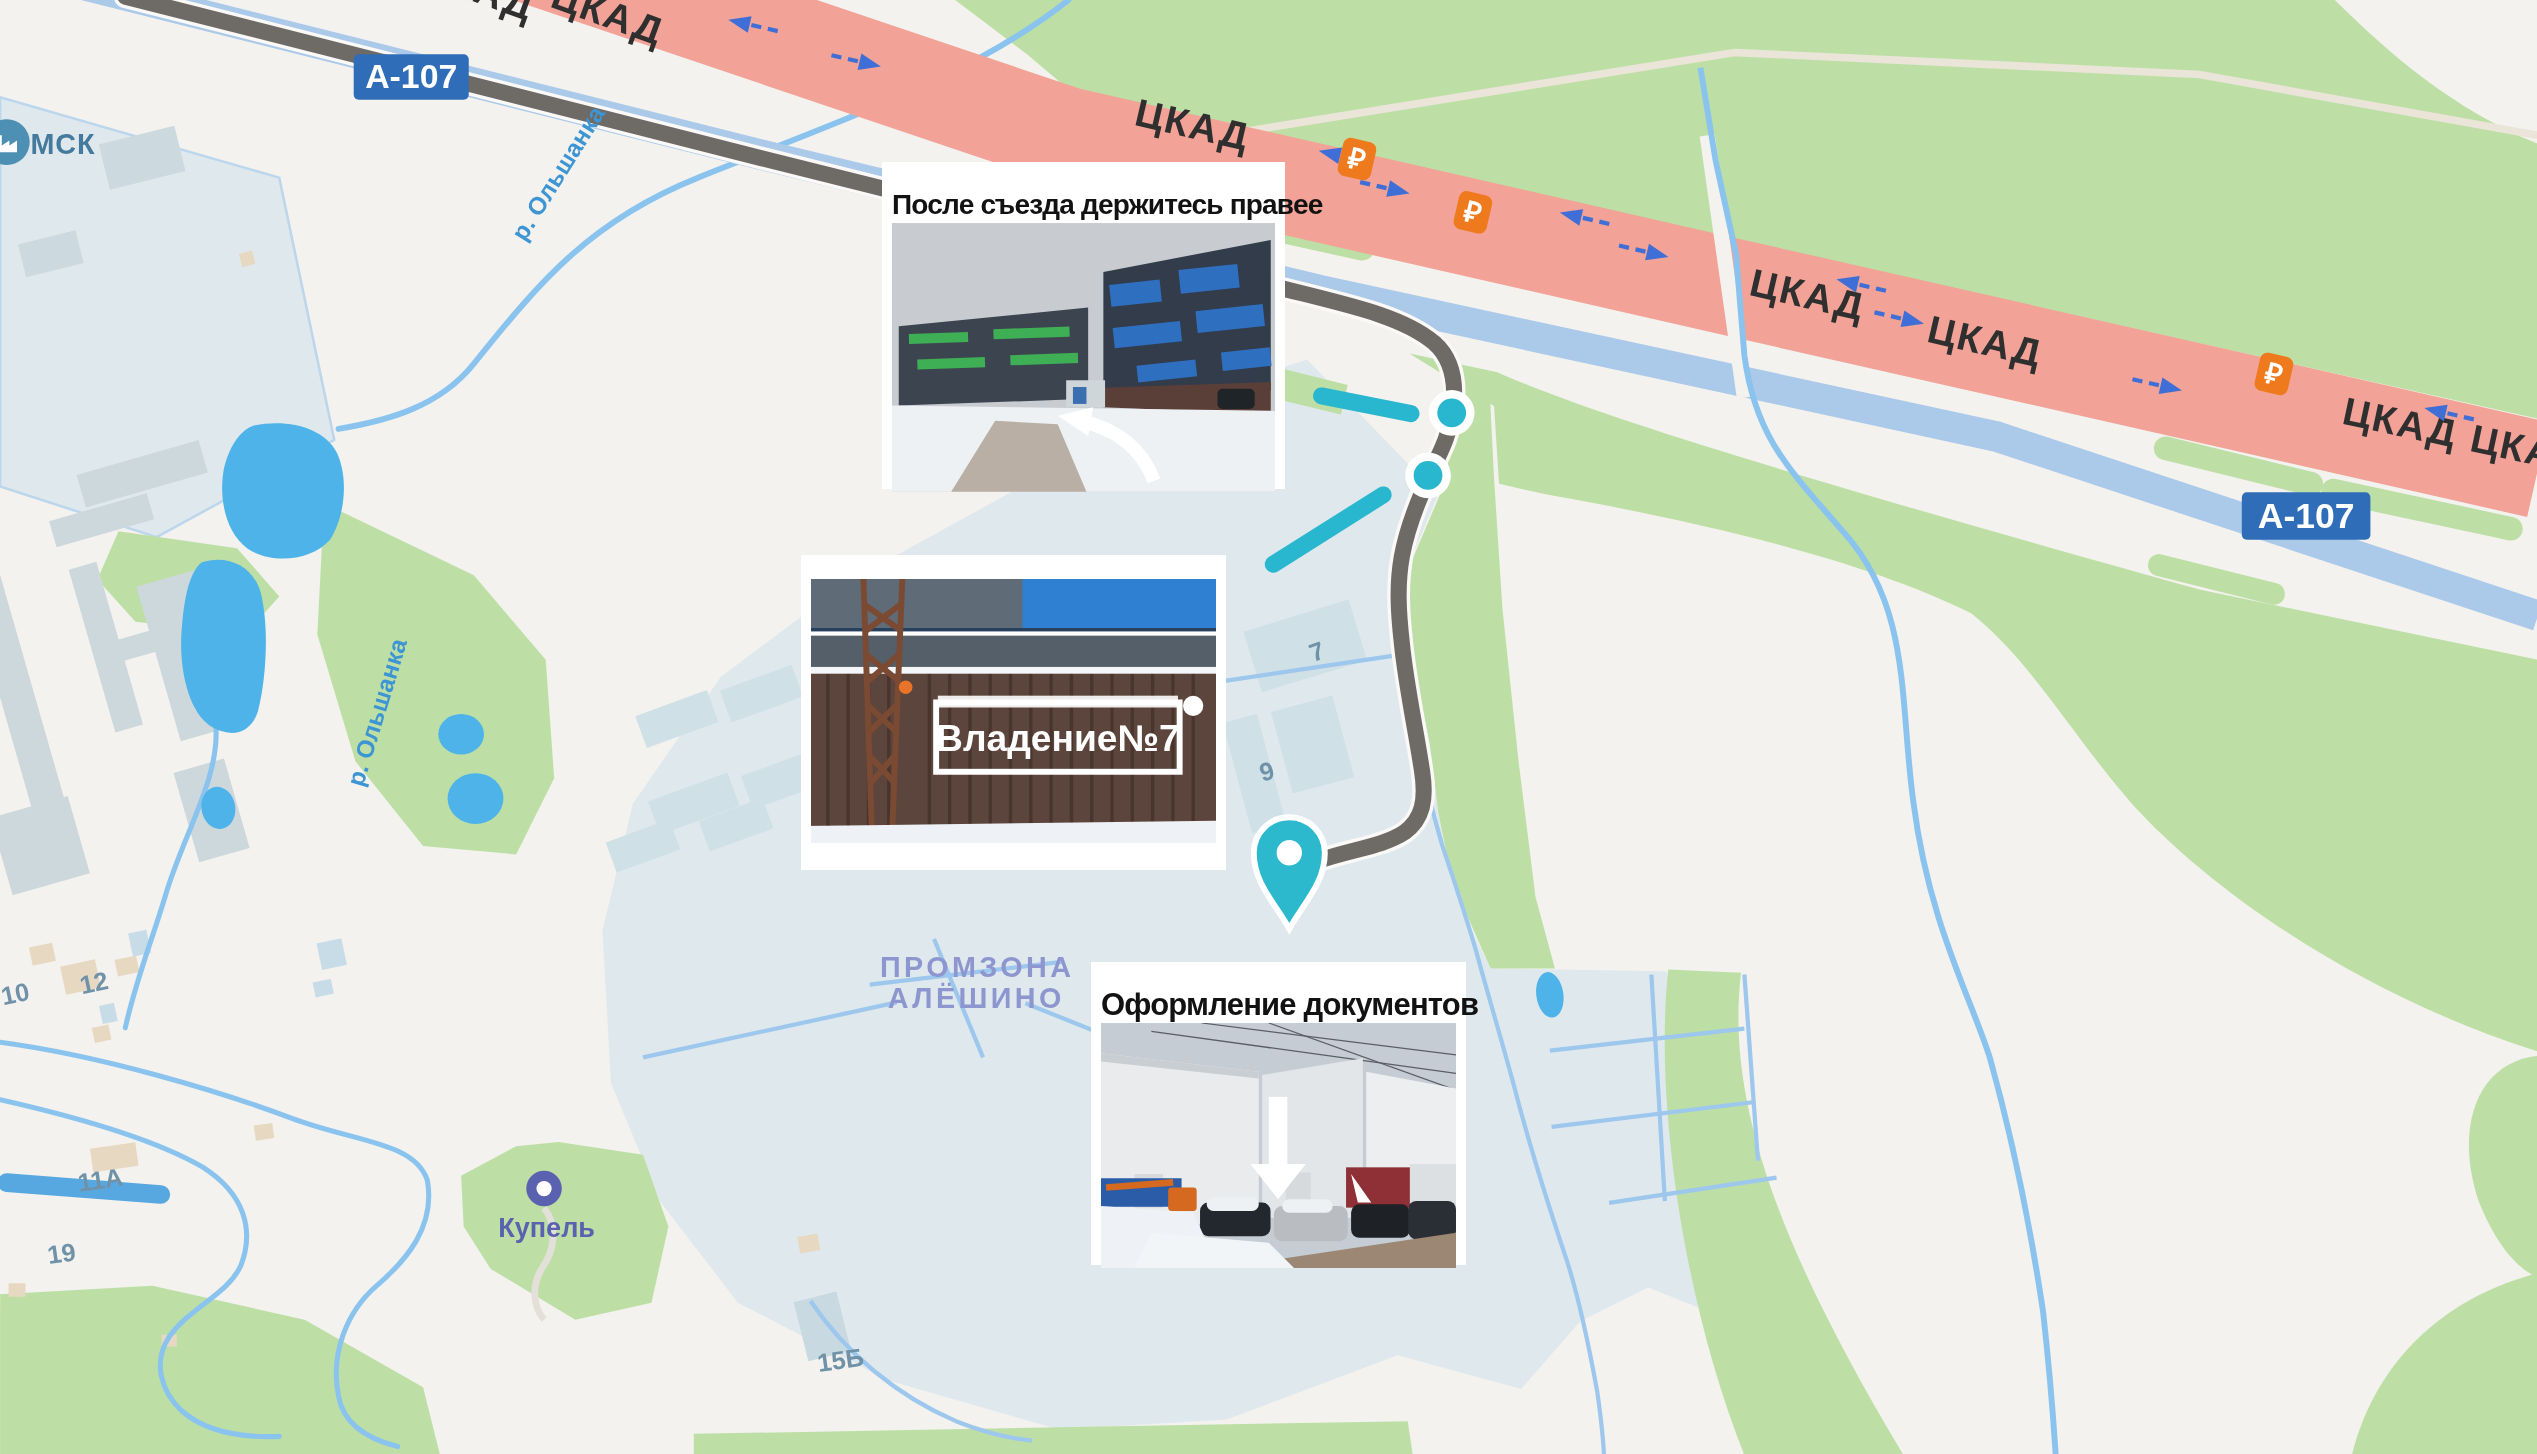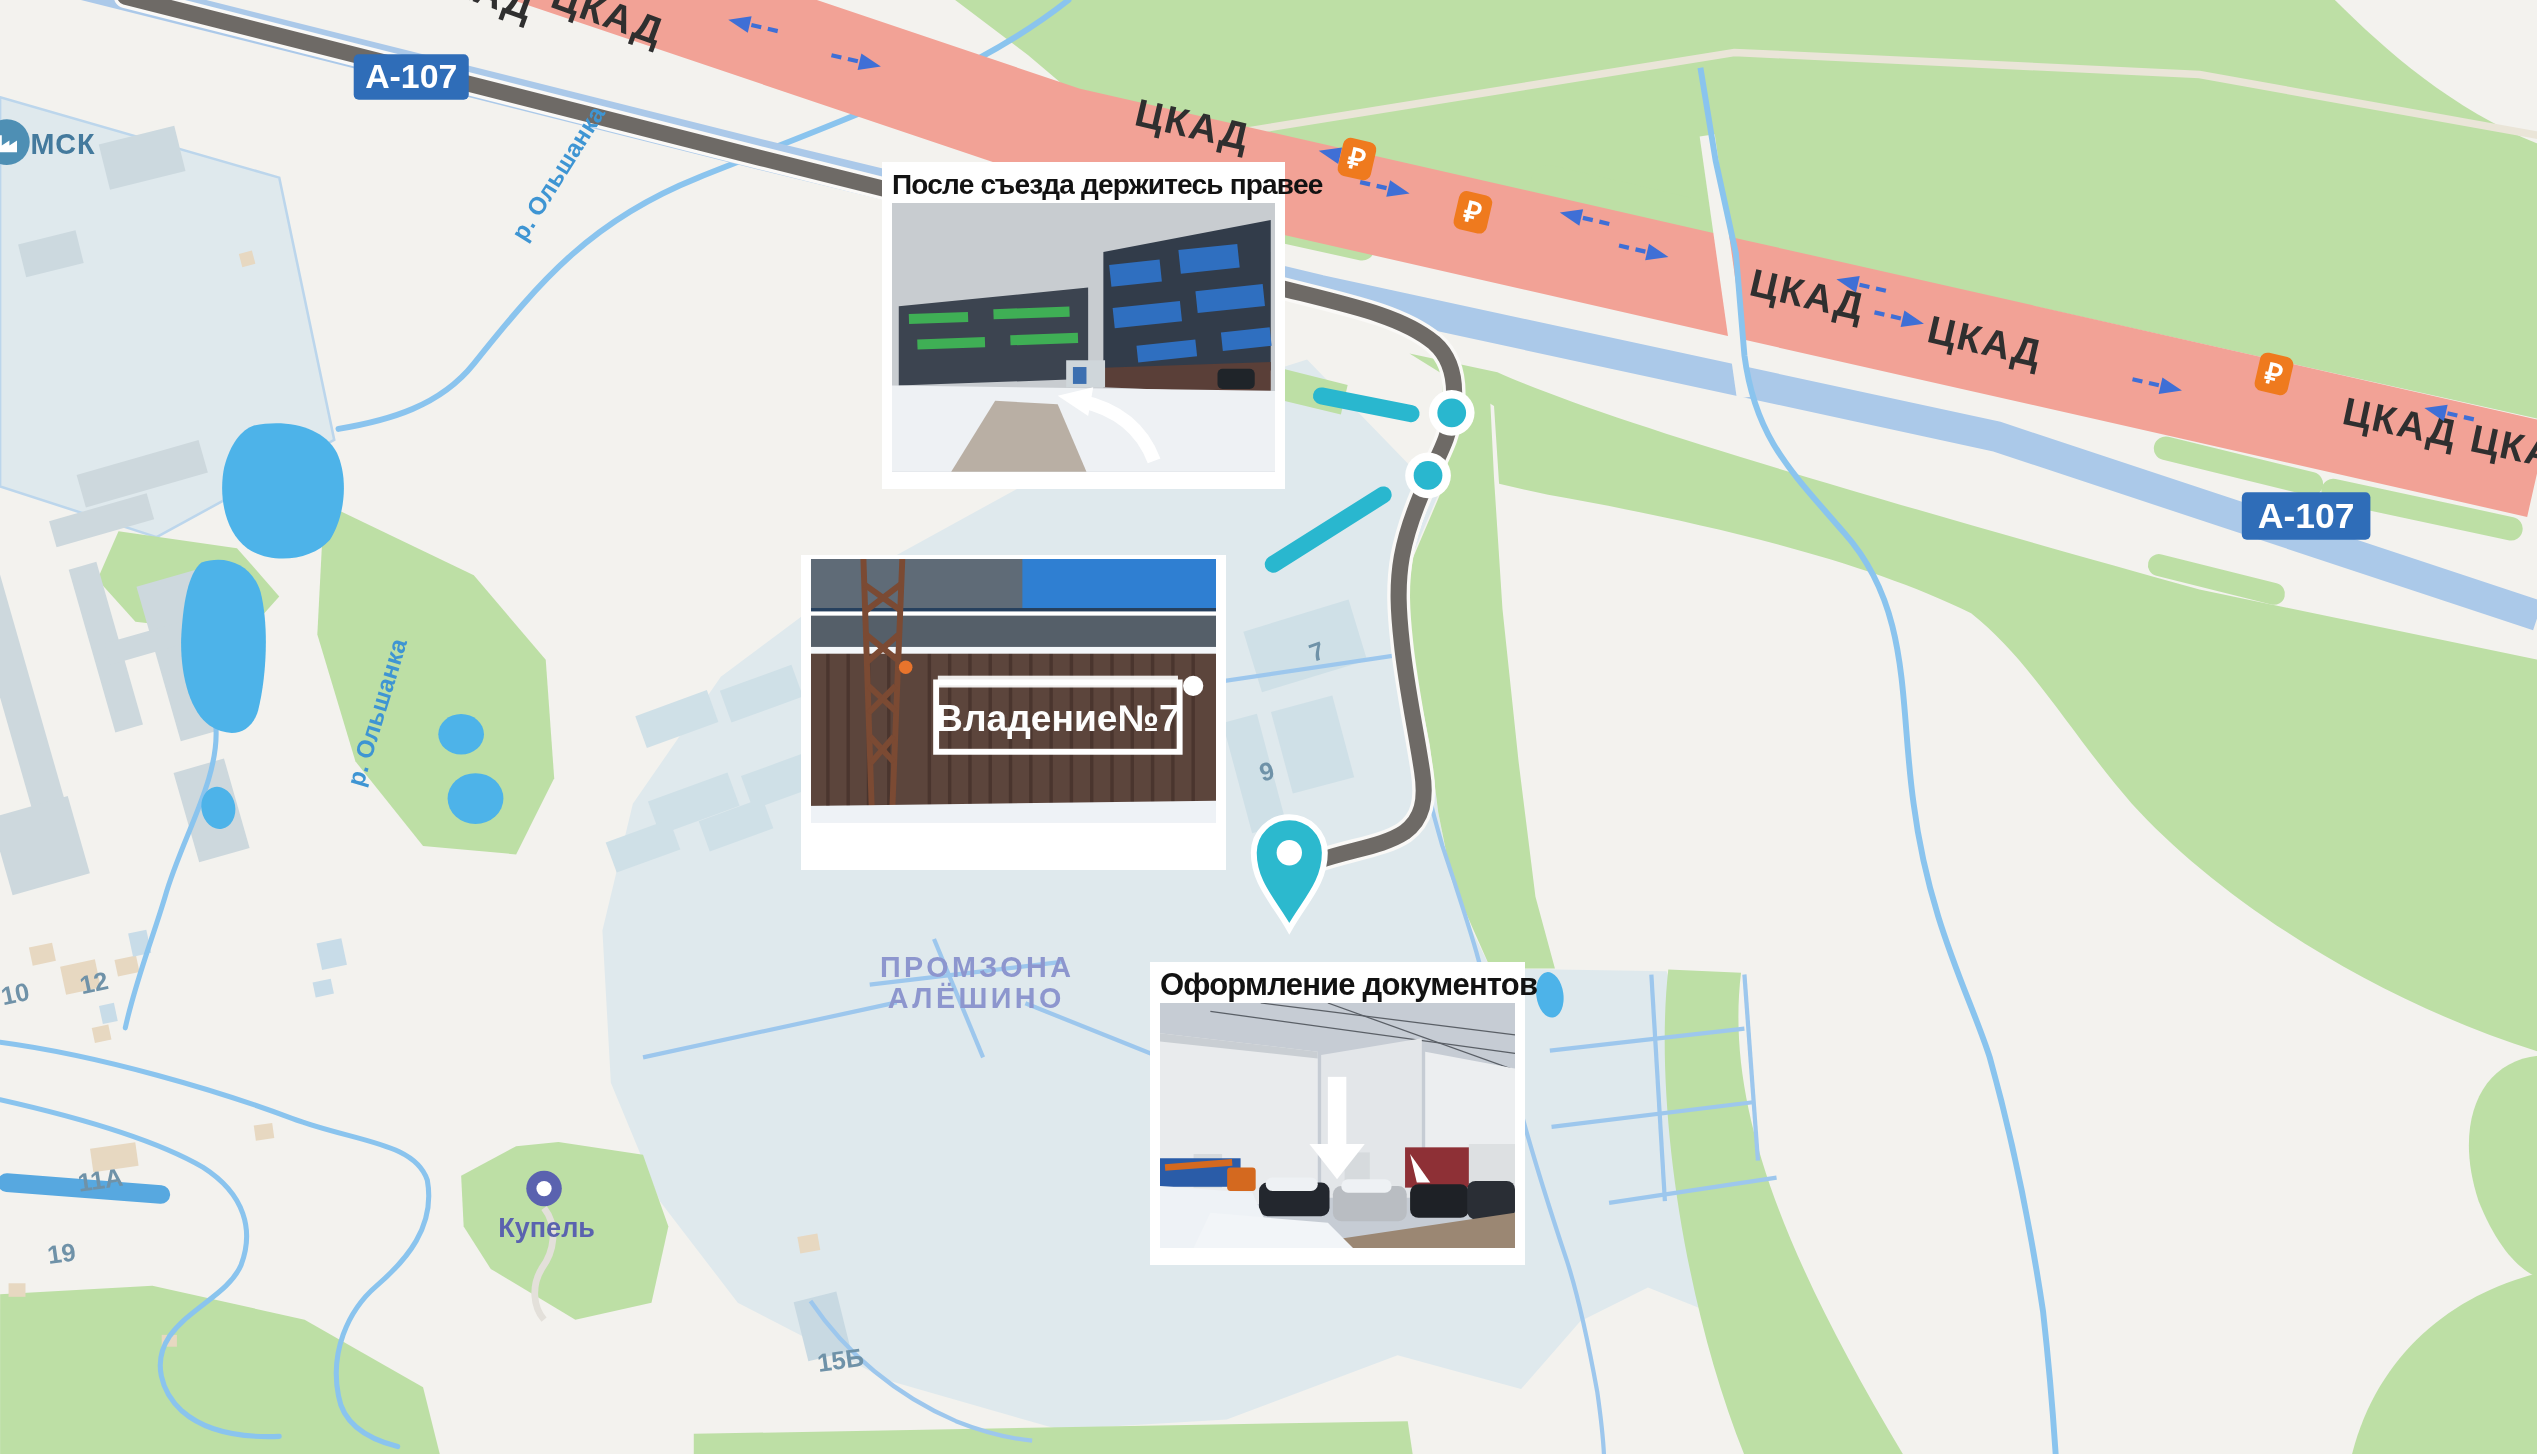--- a/index.html
+++ b/index.html
@@ -1,19 +1,19 @@
 <!DOCTYPE html>
 <html style="font-size:13.5px"><head>
 <meta charset="utf-8">
 <style>
   html,body{margin:0;padding:0;width:2538px;height:1455px;overflow:hidden;
     font-family:"Liberation Sans",sans-serif;background:#f3f2ee;}
   #stage{position:relative;width:2538px;height:1455px;}
   #mapsvg{position:absolute;left:0;top:0;}
-  .card{position:absolute;background:#ffffff;box-sizing:border-box;padding:4px 10px;}
+  .card{position:absolute;background:#ffffff;box-sizing:border-box;padding:24px 10px;}
   .card .cap{font-weight:700;color:#121212;text-align:center;white-space:nowrap;
     letter-spacing:-0.8px;line-height:37px;}
   .cap33{font-size:28px;}
   .cap37{font-size:31px;}
   .card svg.photo{display:block;width:100%;height:auto;}
   text{font-family:"Liberation Sans",sans-serif;}
 </style>
 </head>
 <body>
 
@@ -339,21 +339,21 @@
           <line x1="100" y1="150" x2="68" y2="182"></line>
       <line x1="70" y1="210" x2="98" y2="240"></line>
           <line x1="98" y1="210" x2="70" y2="242"></line>
     </g>
     <circle cx="112" cy="128" r="8" fill="#e8742c"></circle>
     <polygon points="0,292 479,286 479,312 0,312" fill="#eef2f6"></polygon>
     <circle cx="452" cy="150" r="12" fill="#ffffff"></circle>
   </svg>
 </div>
 
-<div class="card" style="left:1150px;top:962px;width:375px;height:303px;">
+<div class="card" style="left:1091px;top:962px;width:375px;height:303px;">
   <div class="cap cap37">Оформление документов</div>
   <svg class="photo" viewBox="0 0 423 292">
     <rect width="423" height="292" fill="#c6ccd4"></rect>
     <g stroke="#5a5f66" stroke-width="1.5">
       <line x1="60" y1="10" x2="423" y2="60"></line>
       <line x1="120" y1="0" x2="423" y2="38"></line>
       <line x1="200" y1="0" x2="423" y2="80"></line>
     </g>
     <polygon points="0,36 188,58 188,238 0,242" fill="#e9ebed"></polygon>
     <polygon points="0,36 188,58 188,66 0,46" fill="#c9ced3"></polygon>

